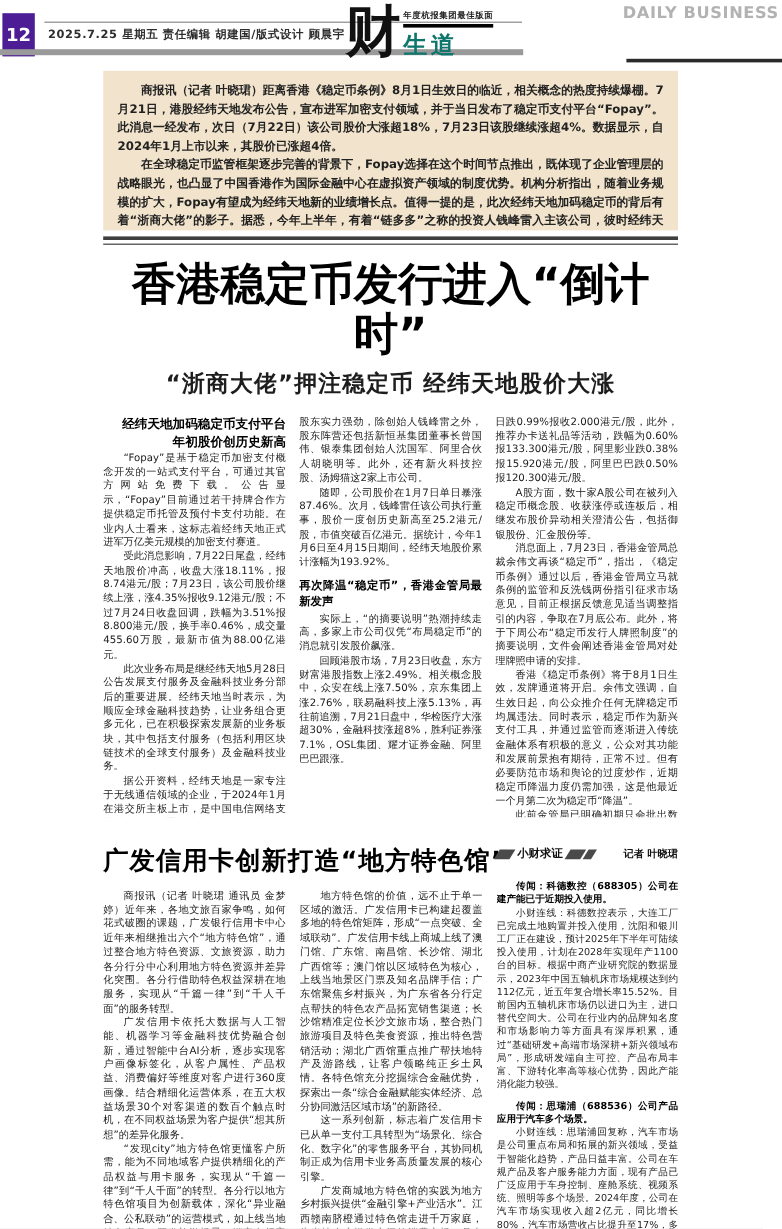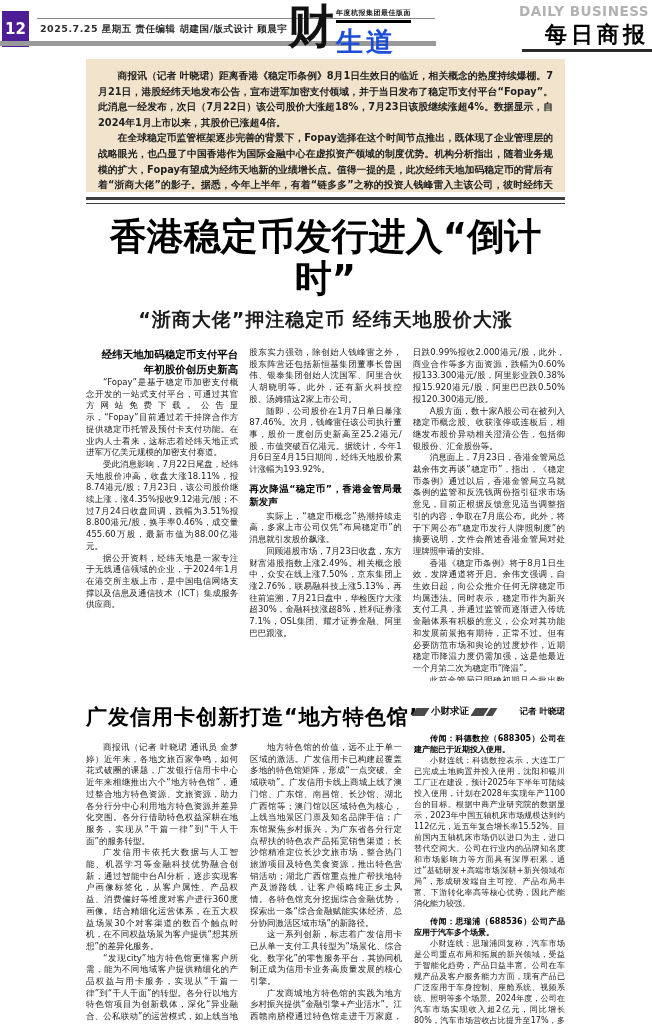--- a/index.html
+++ b/index.html
@@ -10,21 +10,21 @@
   .pagenum{position:absolute;left:2px;top:11px;width:27px;height:36px;background:#4c1d95;color:#fff;
            font-size:15px;font-weight:bold;display:flex;align-items:center;justify-content:center;}
   .hdr-rule-top{position:absolute;left:37px;top:18px;width:398px;height:1px;background:#8a8a8a;}
   .dateline{position:absolute;left:40px;top:23px;font-size:9.5px;font-weight:bold;color:#2e2e2e;letter-spacing:.5px;white-space:nowrap;}
   .hdr-rule-bottom{position:absolute;left:0;top:41px;width:436px;height:5px;background:#9a9a9a;}
   .logo{position:absolute;left:288px;top:1px;display:flex;}
   .logo-cai{font-size:46px;line-height:50px;font-weight:900;color:#111;}
   .logo-right{margin-left:2px;padding-top:7px;}
   .logo-tagline{font-size:7px;font-weight:bold;color:#222;letter-spacing:.5px;white-space:nowrap;}
   .logo-bar{height:3px;background:#000;margin:2px 0 1px;}
-  .logo-shengdao{font-size:27px;font-weight:900;letter-spacing:3px;color:#1d4ed8;}
+  .logo-shengdao{font-size:20px;font-weight:900;letter-spacing:3px;color:#0f766e;}
   .brand{position:absolute;right:3px;top:3px;text-align:right;}
   .brand-en{font-size:13.5px;font-weight:bold;color:#b2b2b2;letter-spacing:.5px;}
   .brand-cn{font-size:22px;font-weight:900;letter-spacing:4px;color:#000;margin-top:1px;}
   .brand-rule{position:absolute;right:0;top:49px;width:130px;height:3px;background:#2a2a2a;}
   
   .content{margin-left:86px;width:479px;}
   .lead-box{background:#f2e4cc;padding:9px 12px 8px;box-sizing:border-box;height:133px;overflow:hidden;margin-top:5px;}
   .lead-box .para{font-size:9.8px;line-height:15.6px;font-weight:600;color:#222;}
   .double-rule{margin-top:5px;border-top:3px solid #3f3f3f;border-bottom:1px solid #3f3f3f;height:3px;}
   .headline{font-size:37px;font-weight:900;text-align:center;margin:12px 0 0;line-height:42px;color:#000;}
@@ -69,21 +69,20 @@
       <div class="logo-cai">财</div>
       <div class="logo-right">
         <div class="logo-tagline">年度杭报集团最佳版面</div>
         <div class="logo-bar"></div>
         <div class="logo-shengdao">生道</div>
       </div>
     </div>
 
     <div class="brand">
       <div class="brand-en">DAILY BUSINESS</div>
-      <div class="brand-cn">每日商报</div>
     </div>
     <div class="brand-rule"></div>
   </div>
 
   <div class="content">
 
     <div class="lead-box">
         <p class="para s-p">商报讯（记者 叶晓珺）距离香港《稳定币条例》8月1日生效日的临近，相关概念的热度持续爆棚。7月21日，港股经纬天地发布公告，宣布进军加密支付领域，并于当日发布了稳定币支付平台“Fopay”。此消息一经发布，次日（7月22日）该公司股价大涨超18%，7月23日该股继续涨超4%。数据显示，自2024年1月上市以来，其股价已涨超4倍。</p>
         <p class="para s-p">在全球稳定币监管框架逐步完善的背景下，Fopay选择在这个时间节点推出，既体现了企业管理层的战略眼光，也凸显了中国香港作为国际金融中心在虚拟资产领域的制度优势。机构分析指出，随着业务规模的扩大，Fopay有望成为经纬天地新的业绩增长点。值得一提的是，此次经纬天地加码稳定币的背后有着“浙商大佬”的影子。据悉，今年上半年，有着“链多多”之称的投资人钱峰雷入主该公司，彼时经纬天地股价出现暴涨。</p>
       </div>
@@ -92,31 +91,32 @@
 
     <h1 class="headline">香港稳定币发行进入“倒计时”</h1>
     <h2 class="subheadline">“浙商大佬”押注稳定币 经纬天地股价大涨</h2>
 
     <div class="cols3">
       <div class="col">
           <p class="para s-lead">经纬天地加码稳定币支付平台</p>
           <p class="para s-lead">年初股价创历史新高</p>
           <p class="para s-p">“Fopay”是基于稳定币加密支付概念开发的一站式支付平台，可通过其官方网站免费下载。公告显示，“Fopay”目前通过若干持牌合作方提供稳定币托管及预付卡支付功能。在业内人士看来，这标志着经纬天地正式进军万亿美元规模的加密支付赛道。</p>
           <p class="para s-p">受此消息影响，7月22日尾盘，经纬天地股价冲高，收盘大涨18.11%，报8.74港元/股；7月23日，该公司股价继续上涨，涨4.35%报收9.12港元/股；不过7月24日收盘回调，跌幅为3.51%报8.800港元/股，换手率0.46%，成交量455.60万股，最新市值为88.00亿港元。</p>
+          <p class="para s-p">此次业务布局是继经纬天地5月28日公告发展支付服务及金融科技业务分部后的重要进展。经纬天地当时表示，为顺应全球金融科技趋势，让业务组合更多元化，已在积极探索发展新的业务板块，其中包括支付服务（包括利用区块链技术的全球支付服务）及金融科技业务。</p>
           <p class="para s-p">据公开资料，经纬天地是一家专注于无线通信领域的企业，于2024年1月在港交所主板上市，是中国电信网络支撑以及信息及通信技术（ICT）集成服务供应商。</p>
         </div>
       <div class="col">
           <p class="para s-cont">股东实力强劲，除创始人钱峰雷之外，股东阵营还包括新恒基集团董事长曾国伟、银泰集团创始人沈国军、阿里合伙人胡晓明等。此外，还有新火科技控股、汤姆猫这2家上市公司。</p>
           <p class="para s-p">随即，公司股价在1月7日单日暴涨87.46%。次月，钱峰雷任该公司执行董事，股价一度创历史新高至25.2港元/股，市值突破百亿港元。据统计，今年1月6日至4月15日期间，经纬天地股价累计涨幅为193.92%。</p>
           <p class="para s-sub">再次降温“稳定币”，香港金管局最新发声</p>
-          <p class="para s-p">实际上，“稳定币概念”热潮持续走高，多家上市公司仅凭“布局稳定币”的消息就引发股价飙涨。</p>
+          <p class="para s-p">实际上，“的摘要说明”热潮持续走高，多家上市公司仅凭“布局稳定币”的消息就引发股价飙涨。</p>
           <p class="para s-p">回顾港股市场，7月23日收盘，东方财富港股指数上涨2.49%。相关概念股中，众安在线上涨7.50%，京东集团上涨2.76%，联易融科技上涨5.13%，再往前追溯，7月21日盘中，华检医疗大涨超30%，金融科技涨超8%，胜利证券涨7.1%，OSL集团、耀才证券金融、阿里巴巴跟涨。</p>
         </div>
       <div class="col">
-          <p class="para s-cont">日跌0.99%报收2.000港元/股，此外，商业合作等多方面资源，跌幅为0.60%报133.300港元/股，阿里影业跌0.38%报15.920港元/股，阿里巴巴跌0.50%报120.300港元/股。</p>
+          <p class="para s-cont">日跌0.99%报收2.000港元/股，此外，推荐办卡送礼品等活动，跌幅为0.60%报133.300港元/股，阿里影业跌0.38%报15.920港元/股，阿里巴巴跌0.50%报120.300港元/股。</p>
           <p class="para s-p">A股方面，数十家A股公司在被列入稳定币概念股、收获涨停或连板后，相继发布股价异动相关澄清公告，包括御银股份、汇金股份等。</p>
           <p class="para s-p">消息面上，7月23日，香港金管局总裁余伟文再谈“稳定币”，指出，《稳定币条例》通过以后，香港金管局立马就条例的监管和反洗钱两份指引征求市场意见，目前正根据反馈意见适当调整指引的内容，争取在7月底公布。此外，将于下周公布“稳定币发行人牌照制度”的摘要说明，文件会阐述香港金管局对处理牌照申请的安排。</p>
           <p class="para s-p">香港《稳定币条例》将于8月1日生效，发牌通道将开启。余伟文强调，自生效日起，向公众推介任何无牌稳定币均属违法。同时表示，稳定币作为新兴支付工具，并通过监管而逐渐进入传统金融体系有积极的意义，公众对其功能和发展前景抱有期待，正常不过。但有必要防范市场和舆论的过度炒作，近期稳定币降温力度仍需加强，这是他最近一个月第二次为稳定币“降温”。</p>
           <p class="para s-p">此前金管局已明确初期只会批出数个牌照，已有数家机构明确表示有意申请稳定币牌照，包括已进入金管局稳定币发行沙盒中的三个申请主体——京东币链科技、圆币创新科技、渣打银行+安拟集团+香港电讯的联合体。此外，蚂蚁集团旗下蚂蚁国际、蚂蚁数科亦已官宣将在中国香港申请稳定币牌照。</p>
         </div>
     </div>
 
     <div class="bottom">
 
       <div class="bottom-left">

